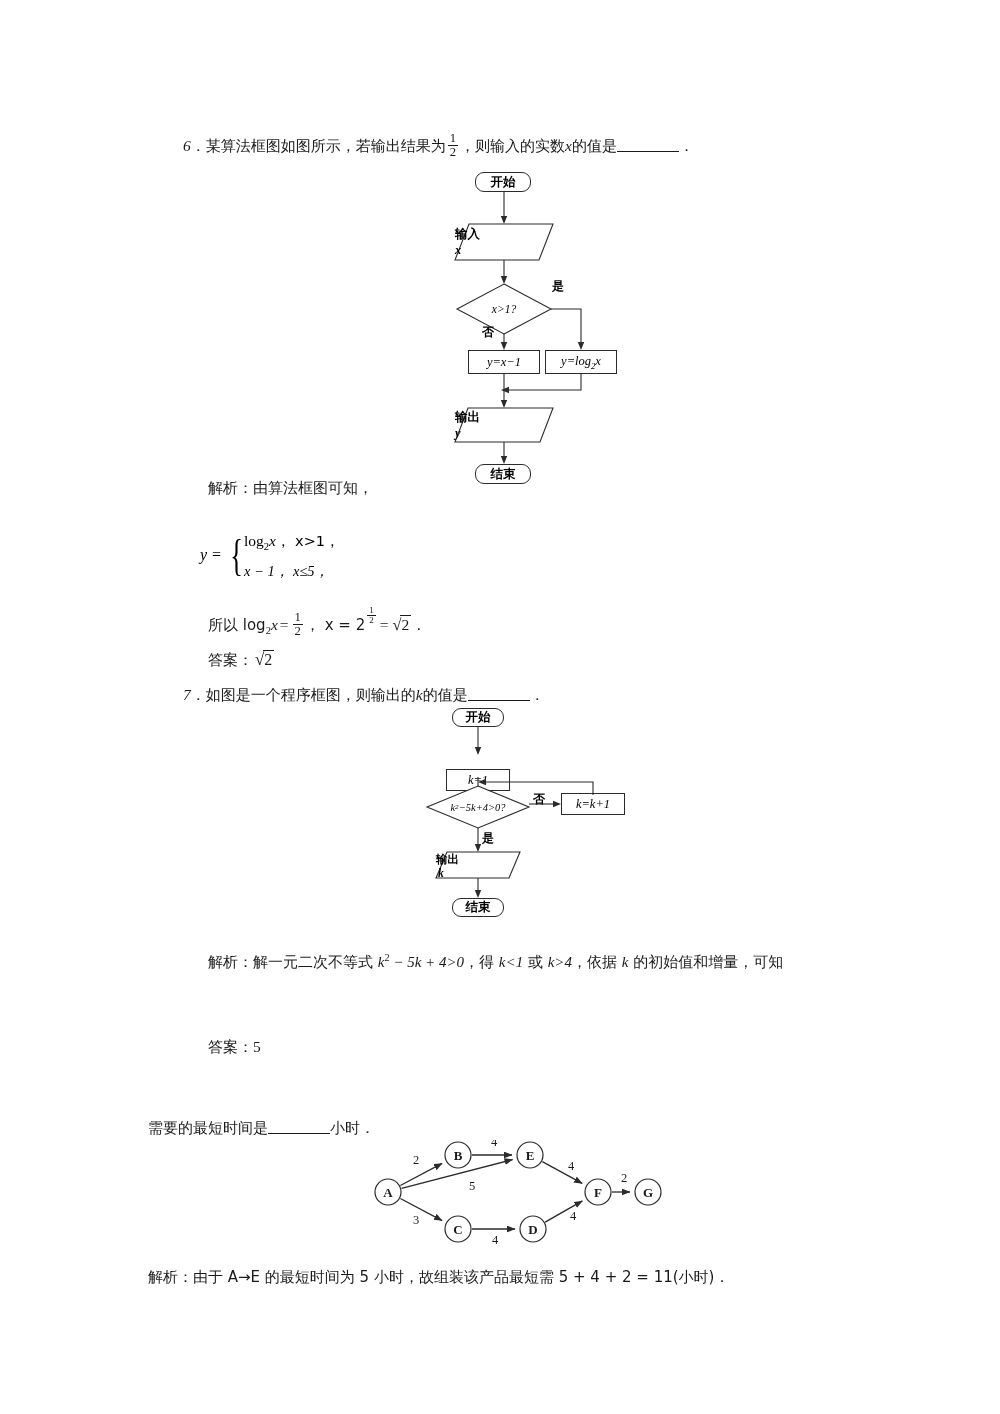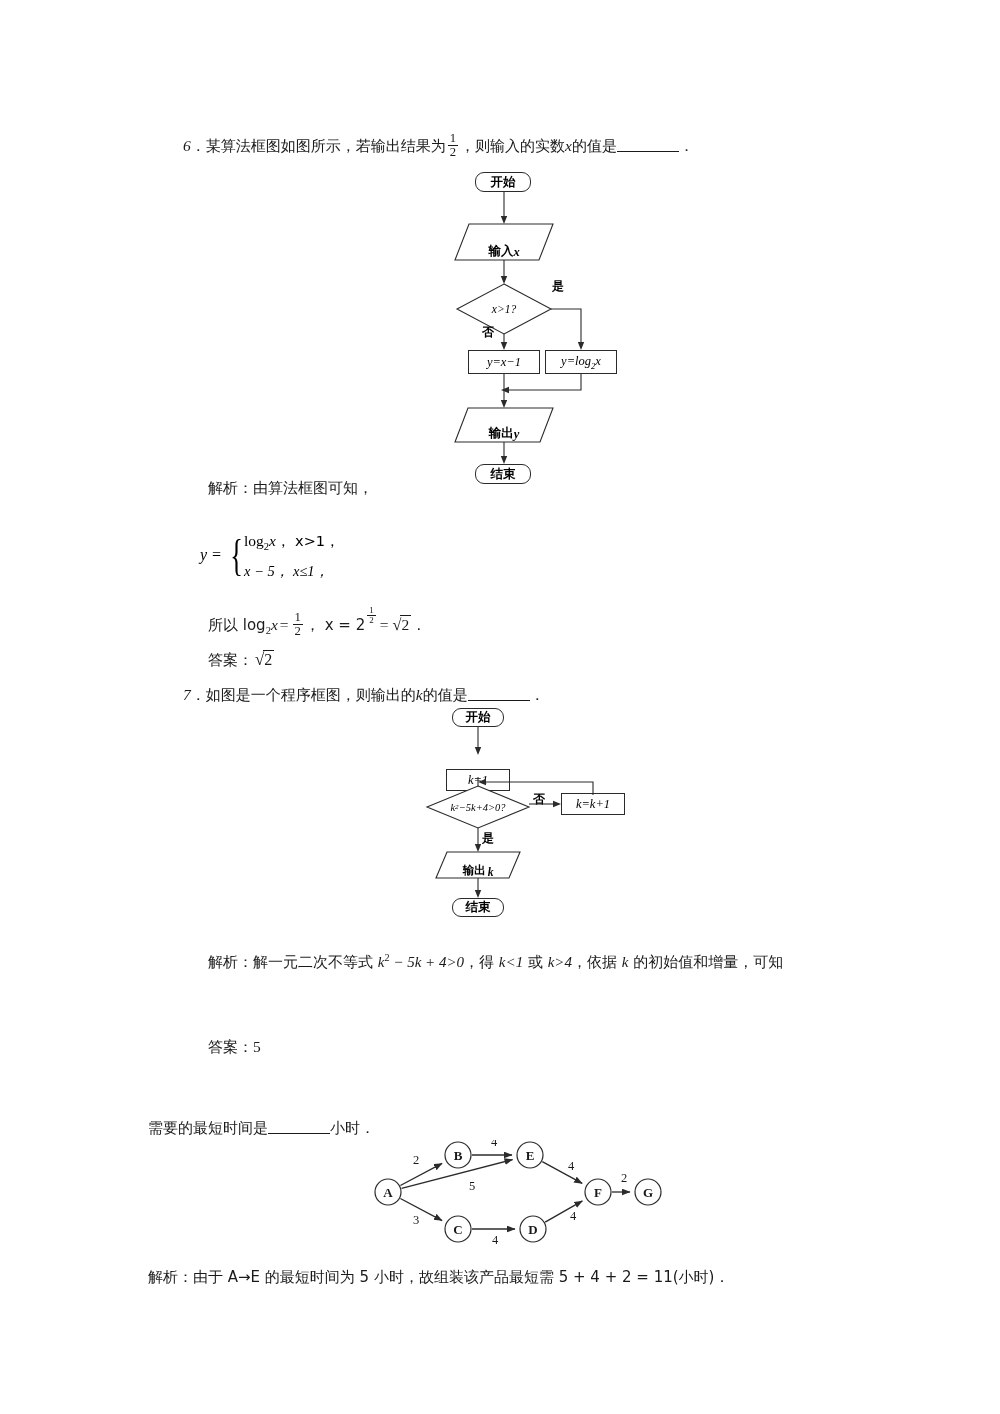--- a/index.html
+++ b/index.html
@@ -115,26 +115,27 @@
     font-family: "Liberation Serif", serif;
     font-style: italic;
     font-size: 12.5px;
   }
   .io-wrap { position: absolute; }
   .io-wrap svg { display: block; overflow: visible; }
   .io-label {
     position: absolute;
     left: 0; top: 0;
     width: 100%; height: 100%;
-    display: flex; align-items: flex-end; justify-content: center;
+    display: flex; align-items: flex-start; justify-content: center;
     font-family: "DejaVu Sans", sans-serif;
     font-size: 12.5px;
     font-weight: 600;
     white-space: nowrap;
     pointer-events: none;
+    flex-direction: column;
   }
   .dia-wrap { position: absolute; }
   .dia-wrap svg { display: block; overflow: visible; }
   .dia-label {
     position: absolute;
     left: 0; top: 0;
     width: 100%; height: 100%;
     display: flex; align-items: center; justify-content: center;
     font-family: "Liberation Serif", serif;
     font-style: italic;
@@ -273,21 +274,21 @@
 
   <div class="blk" style="left:200px; top:527px;">
     <span class="piecewise">
       <span class="ital mathsym" style="font-size:16px; margin-right:4px;">y =</span>
       <span class="brace">{</span>
       <span class="cases">
         <span style="display:block;">
           <span class="mathsym">log</span><span class="sub mathsym">2</span><span class="ital mathsym">x</span><span class="cjk" style="font-size:14.5px;">，  x&gt;1，</span>
         </span>
         <span style="display:block;">
-          <span class="cjk ital" style="font-size:14.5px; font-family:'Liberation Serif',serif;">x − 5，  x≤1，</span>
+          <span class="cjk ital" style="font-size:14.5px; font-family:'Liberation Serif',serif;">x − 1，  x≤5，</span>
         </span>
       </span>
     </span>
   </div>
 
   <div class="blk txt" style="left:208px; top:606px;">
     <span class="cjk">所以 log</span><span class="sub mathsym">2</span><span class="ital mathsym">x</span><span class="mathsym" style="margin:0 2px;">=</span><span class="frac"><span class="num">1</span><span class="den">2</span></span><span class="cjk">，  x = 2</span><span class="frac" style="font-size:0.58em; vertical-align:0.7em;"><span class="num">1</span><span class="den">2</span></span><span class="mathsym" style="margin:0 2px;">=</span><span class="sqrt"><span class="rad mathsym">√</span><span class="rbody mathsym">2</span></span><span class="cjk">．</span>
   </div>
 
   <div class="blk txt" style="left:208px; top:648px;">

